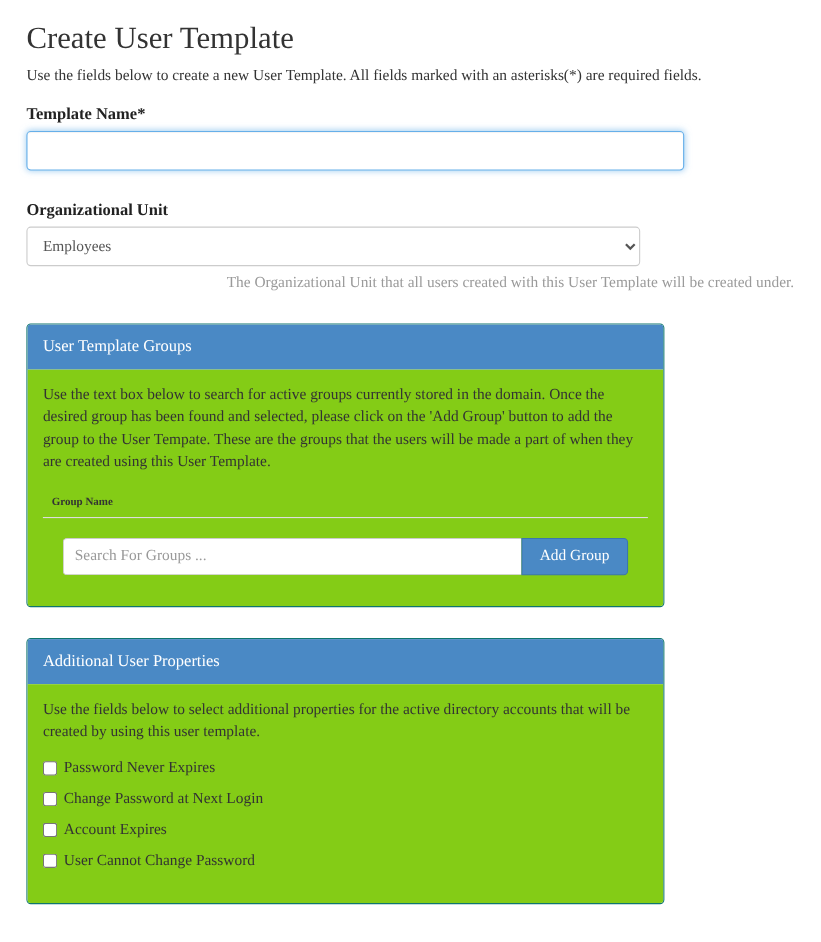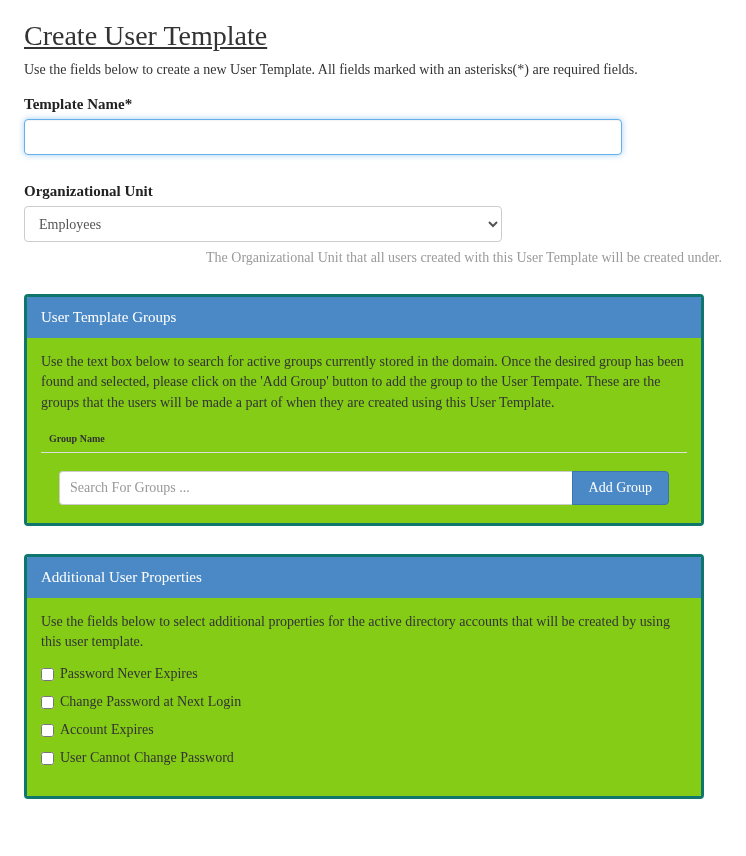--- a/index.html
+++ b/index.html
@@ -9,21 +9,20 @@
     font-family: Georgia, 'Times New Roman', serif;
     color: #333;
     background: #fff;
     width: 746px;
   }
   h1.page-title {
     font-weight: normal;
     font-size: 28px;
     color: #333;
     margin: 0 0 10px 0;
-    text-decoration: underline;
   }
   .intro {
     font-size: 14px;
     color: #333;
     margin: 0 0 18px 0;
   }
   .field-label {
     font-weight: bold;
     font-size: 15px;
     margin-bottom: 6px;
@@ -34,45 +33,45 @@
     height: 36px;
     padding: 6px 10px;
     font-size: 14px;
     border: 1px solid #66afe9;
     border-radius: 4px;
     outline: none;
     box-shadow: 0 0 6px rgba(102,175,233,0.6), inset 0 1px 1px rgba(0,0,0,0.05);
     font-family: Georgia, serif;
   }
   .select-input {
-    width: 478px;
+    width: 558px;
     height: 36px;
     padding: 6px 10px;
     font-size: 14px;
     border: 1px solid #ccc;
     border-radius: 4px;
     background: #fff;
     font-family: Georgia, serif;
     color: #555;
   }
   .help-text {
     font-size: 14px;
     color: #9a9a9a;
     margin-top: 8px;
     text-align: right;
   }
   .field-block {
     margin-bottom: 28px;
   }
   .panel {
-    border: 3px solid #0f766e;
+    border: 1px solid #0f766e;
     border-radius: 4px;
     margin-top: 20px;
     overflow: hidden;
-    width: 680px;
+    width: 580px;
   }
   .panel-header {
     background: #4a89c5;
     color: #fff;
     padding: 12px 14px;
     font-size: 15px;
     font-family: Georgia, serif;
   }
   .panel-body {
     padding: 14px 14px 18px 14px;
@@ -86,21 +85,21 @@
   }
   .group-name-header {
     font-weight: bold;
     font-size: 10px;
     padding: 6px 8px 8px 8px;
     border-bottom: 1px solid #ddd;
     margin: 6px 0 18px 0;
   }
   .input-row {
     display: flex;
-    margin: 0 18px;
+    margin: 10px 18px;
   }
   .search-input {
     flex: 1;
     height: 34px;
     padding: 6px 10px;
     font-size: 14px;
     border: 1px solid #ccc;
     border-right: none;
     border-radius: 4px 0 0 4px;
     font-family: Georgia, serif;

